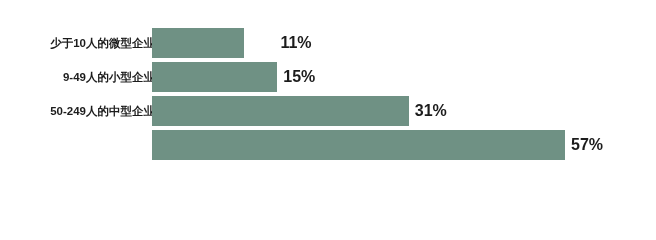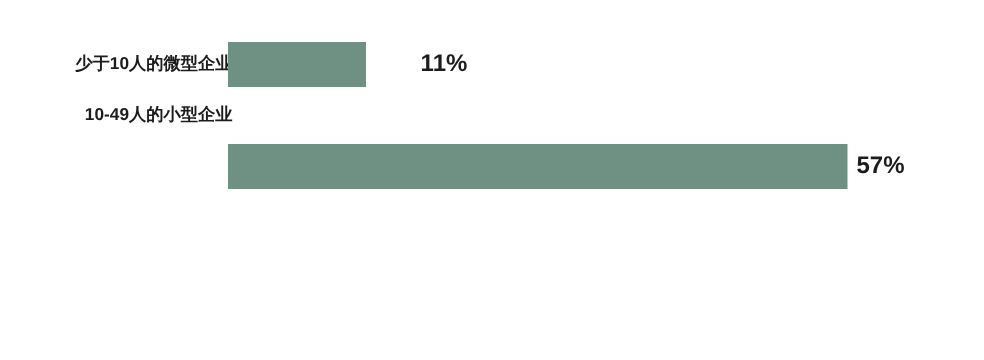--- a/index.html
+++ b/index.html
@@ -80,23 +80,34 @@
 
     <div class="bar-row">
       <div class="cat-label">少于10人的微型企业</div>
       <div class="bar-track">
         <div class="bar-fill" style="width: 92.42px; background: rgb(111, 145, 132);"></div>
         <div class="bar-value" style="left: 92.42px; padding-left: 36px;">11%</div>
       </div>
     </div>
 
     <div class="bar-row">
-      <div class="cat-label">10-49人的小型企业</div>
+      <div class="cat-label">9-49人的小型企业</div>
+      <div class="bar-track">
+        <div class="bar-fill" style="width: 125.3px; background: rgb(111, 145, 132);"></div>
+        <div class="bar-value" style="left: 125.3px;">15%</div>
+      </div>
     </div>
 
+    <div class="bar-row">
+      <div class="cat-label">50-249人的中型企业</div>
+      <div class="bar-track">
+        <div class="bar-fill" style="width: 256.82px; background: rgb(111, 145, 132);"></div>
+        <div class="bar-value" style="left: 256.82px;">31%</div>
+      </div>
+    </div>
 
     <div class="bar-row">
       <div class="bar-track">
         <div class="bar-fill" style="width: 413px; background: rgb(111, 145, 132);"></div>
         <div class="bar-value" style="left: 413px;">57%</div>
       </div>
     </div>
 
   </div>
 </div>

